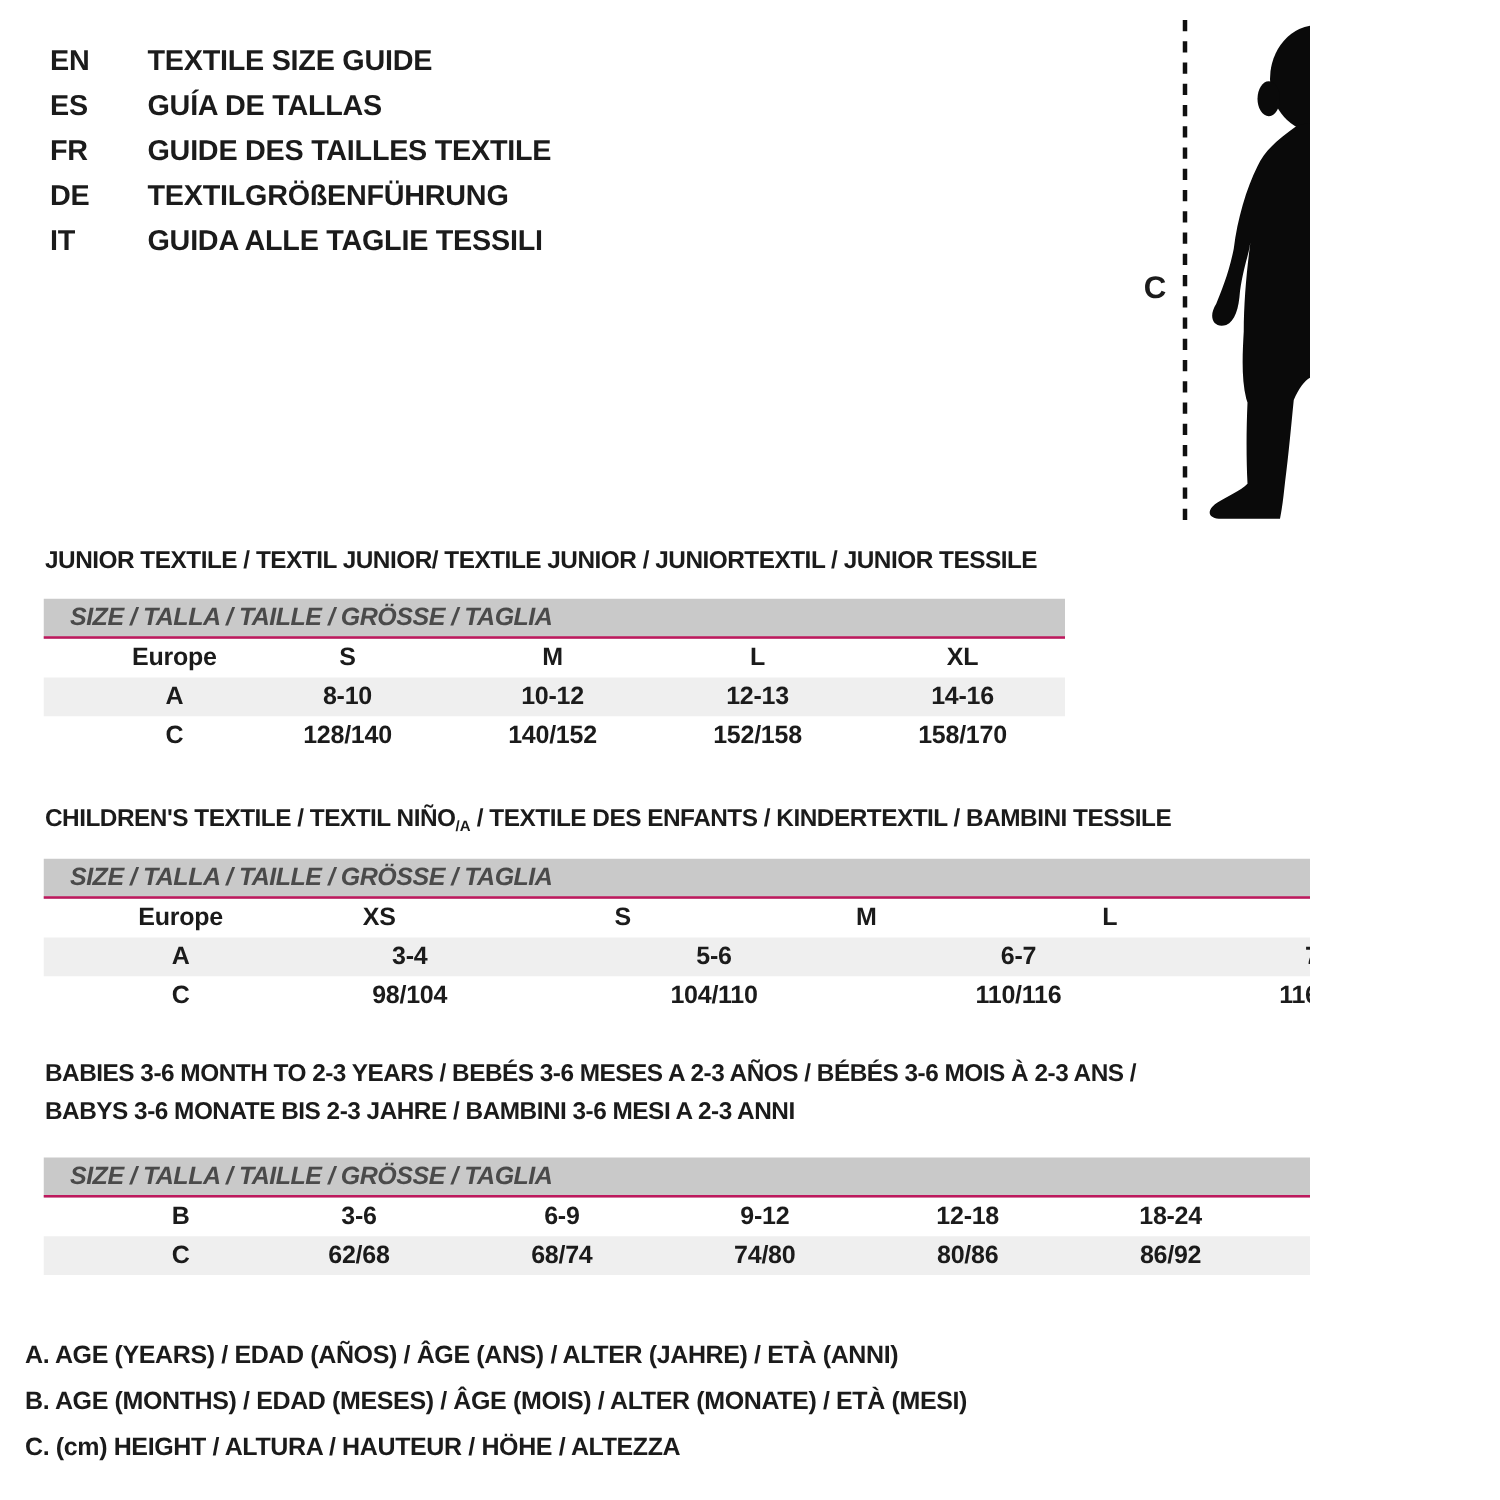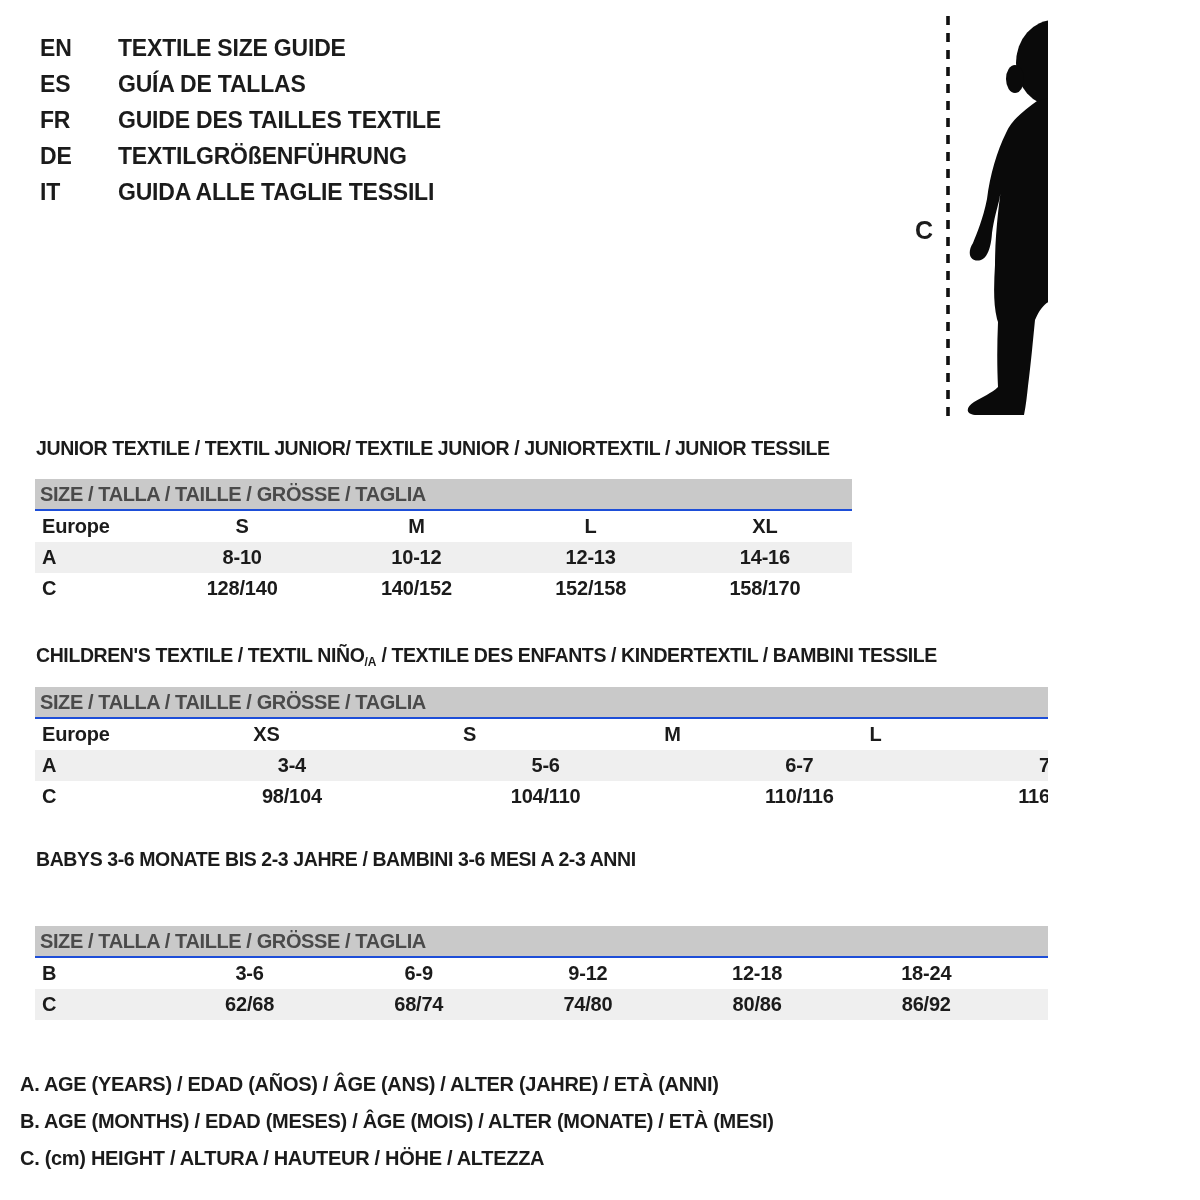--- a/index.html
+++ b/index.html
@@ -19,26 +19,27 @@
   .c-label{font-size:25px;}
 
   
   .sec-h{font-size:19.5px;letter-spacing:-0.4px;white-space:nowrap;}
   .sub-a{font-size:12px;vertical-align:-4px;letter-spacing:0;}
 
   
   .sizetable{position:absolute;}
   .thead{
     height:30px;line-height:30px;background:#c9c9c9;color:#4a4a4a;
-    border-bottom:2px solid #1d4ed8;padding-left:5px;font-size:20px;
+    border-bottom:2px solid #be185d;padding-left:21px;font-size:20px;
     letter-spacing:-0.4px;
+    font-style:italic;
   }
   .trow{display:flex;height:31px;line-height:31px;font-size:20px;}
   .trow.alt{background:#efefef;}
-  .tlabel{padding-left:7px;text-align:left;flex:0 0 auto;}
+  .tlabel{padding-left:7px;text-align:center;flex:0 0 auto;margin-left:41px;}
   .narrow .tlabel{width:113px;}
   .wide .tlabel{width:123px;}
   .tcell{flex:1 1 0;text-align:center;}
 
   
   .legend-line{height:37px;line-height:37px;font-size:20px;white-space:nowrap;letter-spacing:-0.3px;}
 </style>
 </head>
 <body>
 
@@ -164,20 +165,21 @@
     <div class="trow">
       <span class="tlabel">C</span>
       <span class="tcell">98/104</span>
       <span class="tcell">104/110</span>
       <span class="tcell">110/116</span>
       <span class="tcell">116/122</span>
     </div>
   </div>
 
   <div class="abs sec-h" style="left:36px;top:844px;line-height:30px;">
+    <span style="display:block;">BABIES 3-6 MONTH TO 2-3 YEARS / BEBÉS 3-6 MESES A 2-3 AÑOS / BÉBÉS 3-6 MOIS À 2-3 ANS /</span>
     <span style="display:block;">BABYS 3-6 MONATE BIS 2-3 JAHRE / BAMBINI 3-6 MESI A 2-3 ANNI</span>
   </div>
 
   <div class="sizetable wide" style="left:35px;top:926px;width:1145px;">
     <div class="thead">SIZE / TALLA / TAILLE / GRÖSSE / TAGLIA</div>
     <div class="trow">
       <span class="tlabel">B</span>
       <span class="tcell">3-6</span>
       <span class="tcell">6-9</span>
       <span class="tcell">9-12</span>

